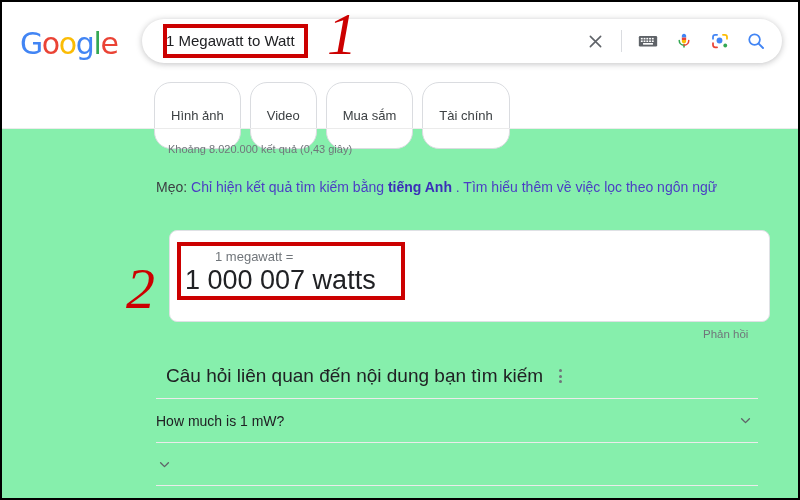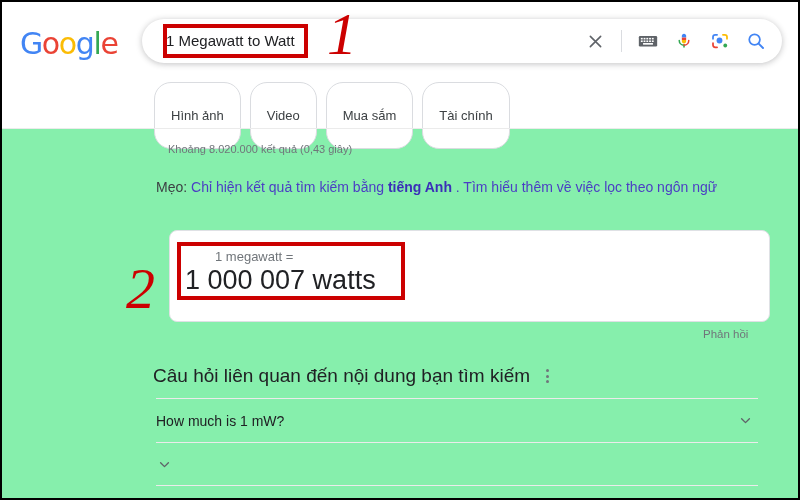--- a/index.html
+++ b/index.html
@@ -201,21 +201,21 @@
     left: 701px;
     top: 326px;
     font-size: 11.5px;
     color: #70757a;
     white-space: nowrap;
   }
 
   
   .qa-heading {
     position: absolute;
-    left: 151px;
+    left: 164px;
     top: 363px;
     display: flex;
     align-items: center;
     gap: 12px;
   }
   .qa-heading-text {
     font-size: 19px;
     color: #202124;
     white-space: nowrap;
   }

